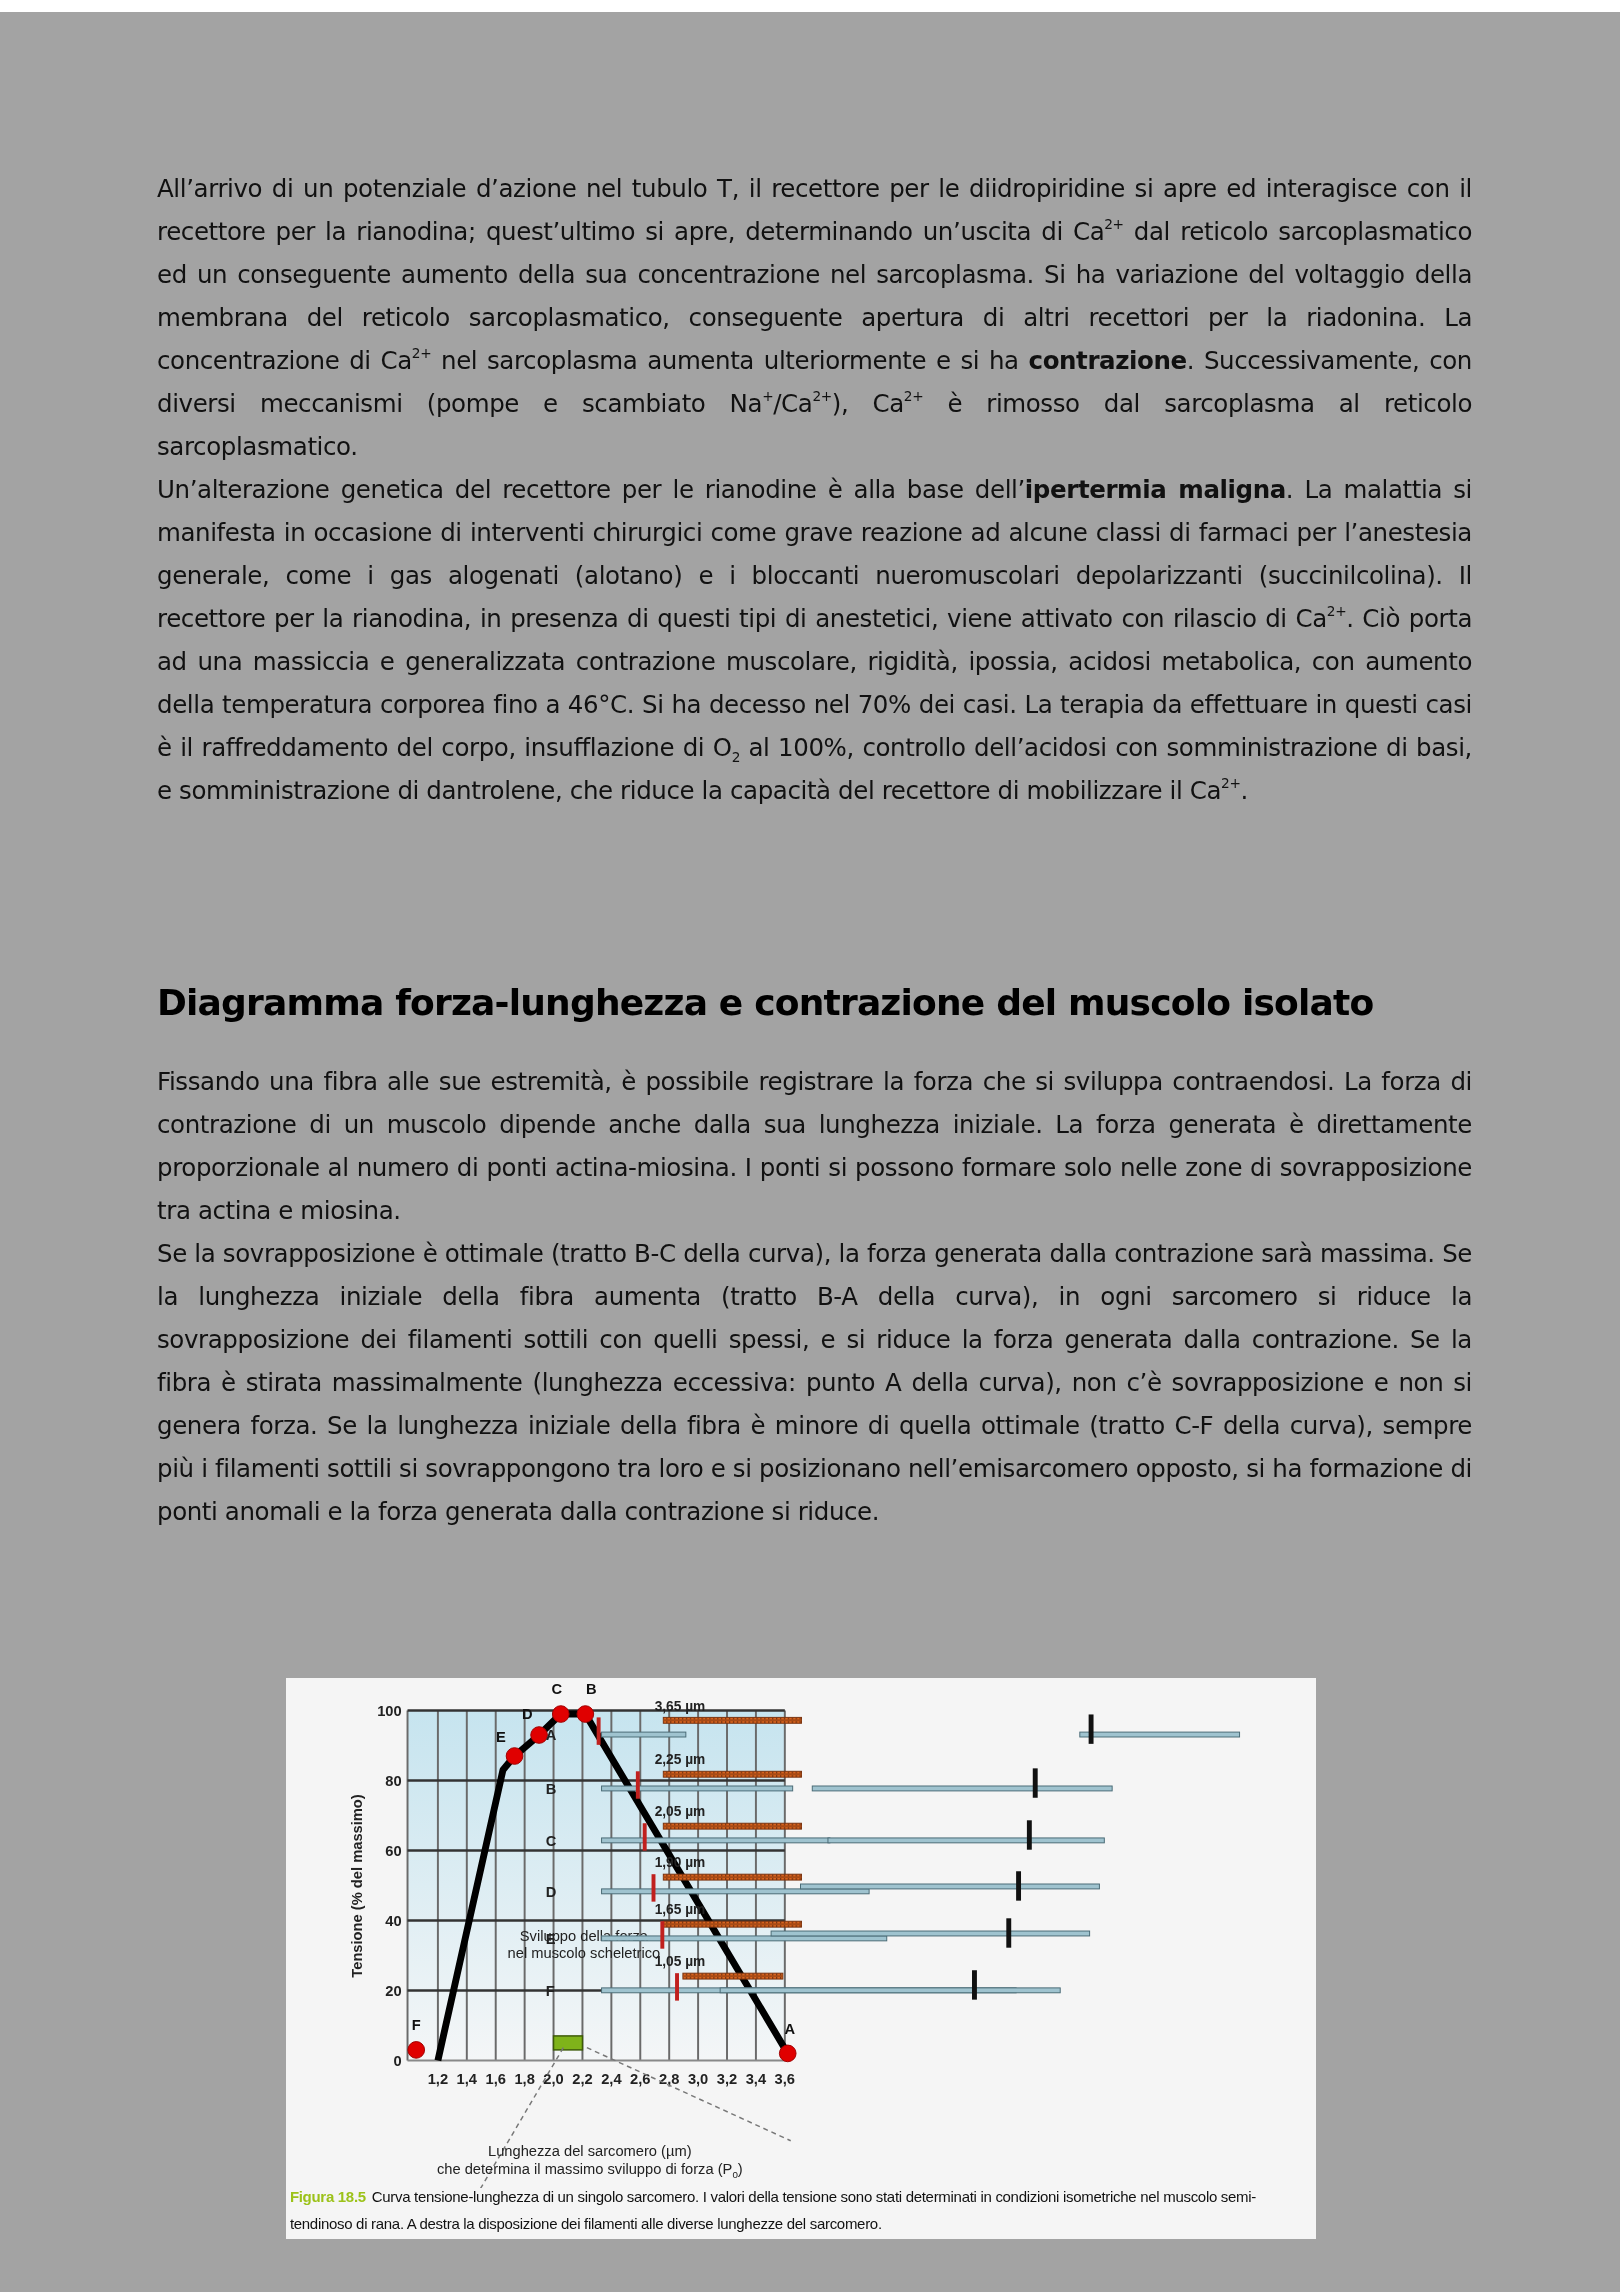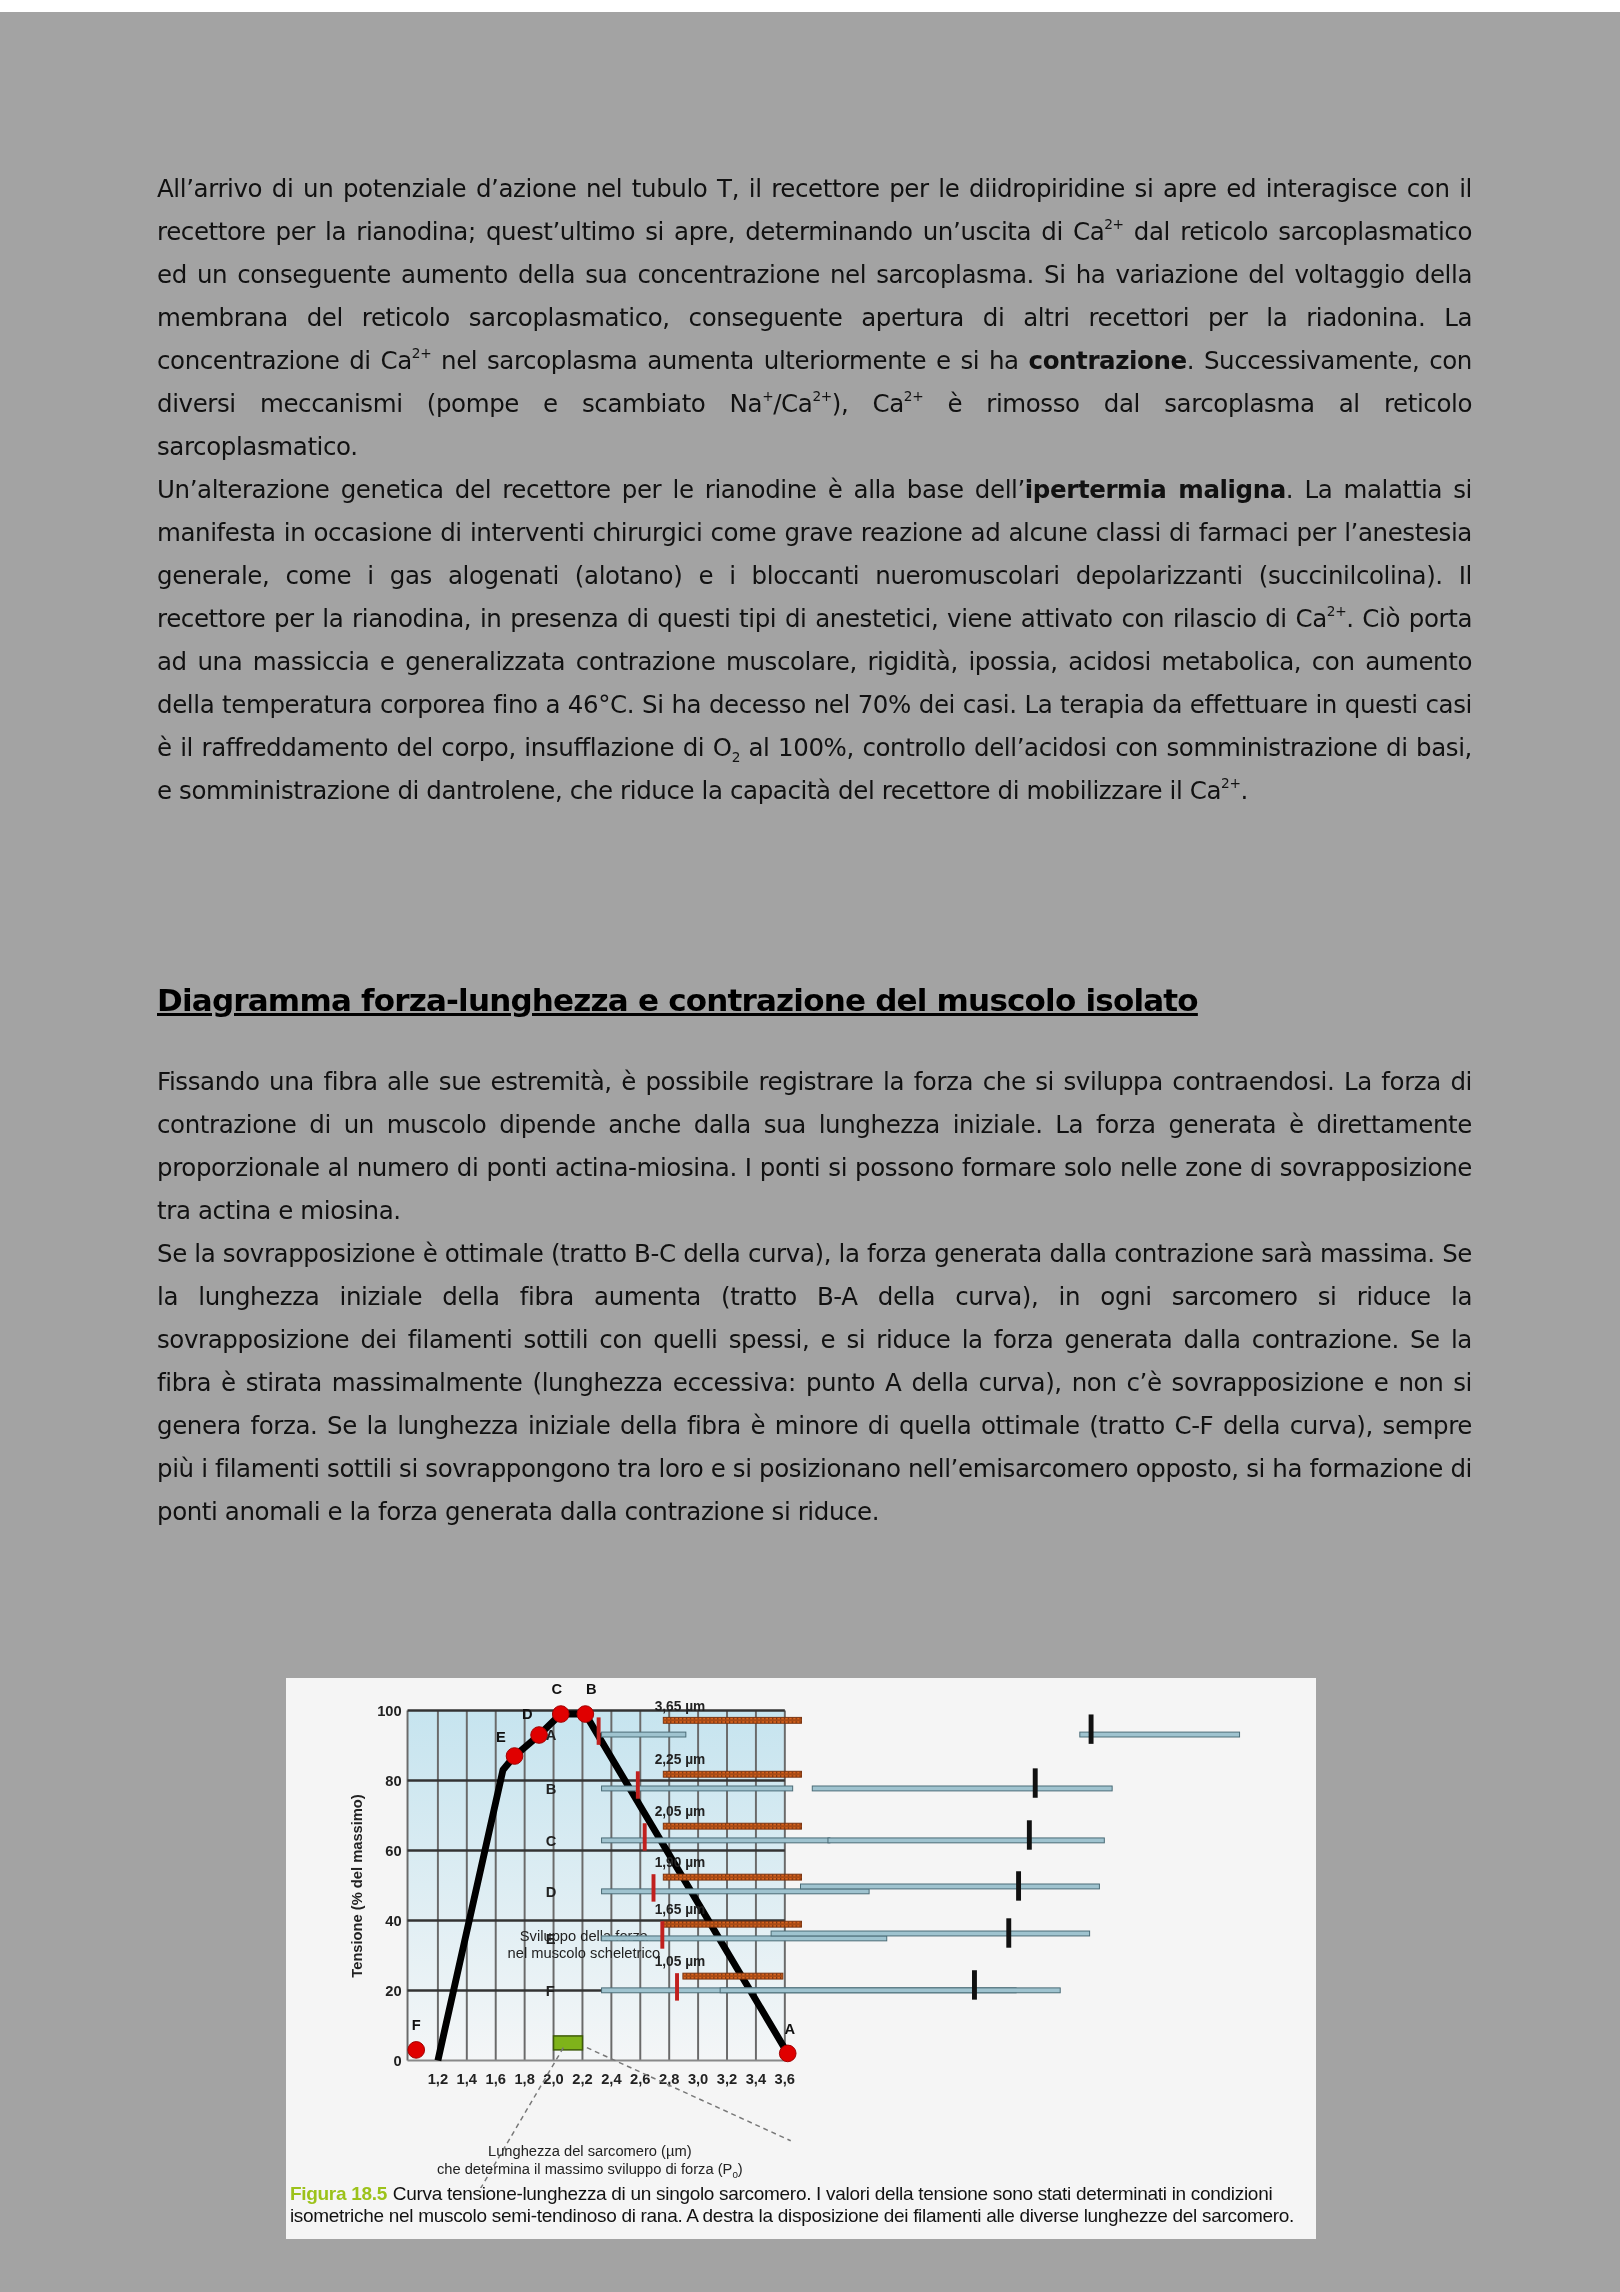--- a/index.html
+++ b/index.html
@@ -9,31 +9,31 @@
     position: absolute; left: 157px; width: 1315px;
     font-family: "DejaVu Sans", sans-serif; font-size: 24.5px; color: #111;
     line-height: 43px; letter-spacing: -0.4px;
   }
   .para { margin: 0; text-align: justify; text-align-last: left; }
   .para b { font-weight: bold; }
   sup { font-size: 13.7px; line-height: 0; vertical-align: 10.8px; }
   sub { font-size: 13.7px; line-height: 0; vertical-align: -5.9px; }
   .heading {
     position: absolute; left: 157px; top: 970px;
-    font-family: "DejaVu Sans", sans-serif; font-size: 31px; color: #000;
-    text-decoration: underline; letter-spacing: -0.8px; font-weight: bold;
+    font-family: "DejaVu Sans", sans-serif; font-size: 36px; color: #000;
+    letter-spacing: -0.8px; font-weight: bold;
   }
   .figure {
     position: absolute; left: 286px; top: 1666px; width: 1030px; height: 561px;
     background: #f5f5f5;
   }
   .figure svg { position: absolute; left: 0; top: 0; }
   .caption {
     position: absolute; left: 3.9px; top: 505px; width: 1019px;
-    font-family: "Liberation Sans", sans-serif; font-size: 19px; line-height: 22px; color: #111;
+    font-family: "Liberation Sans", sans-serif; font-size: 15px; line-height: 27px; color: #111;
     letter-spacing: -0.3px;
   }
   .caption .fig-num { color: #9cc21a; font-weight: bold; margin-right: 5.9px; }
 </style>
 </head>
 <body>
 
 <div class="page">
 
   <div class="text-block" style="top:155px;">

